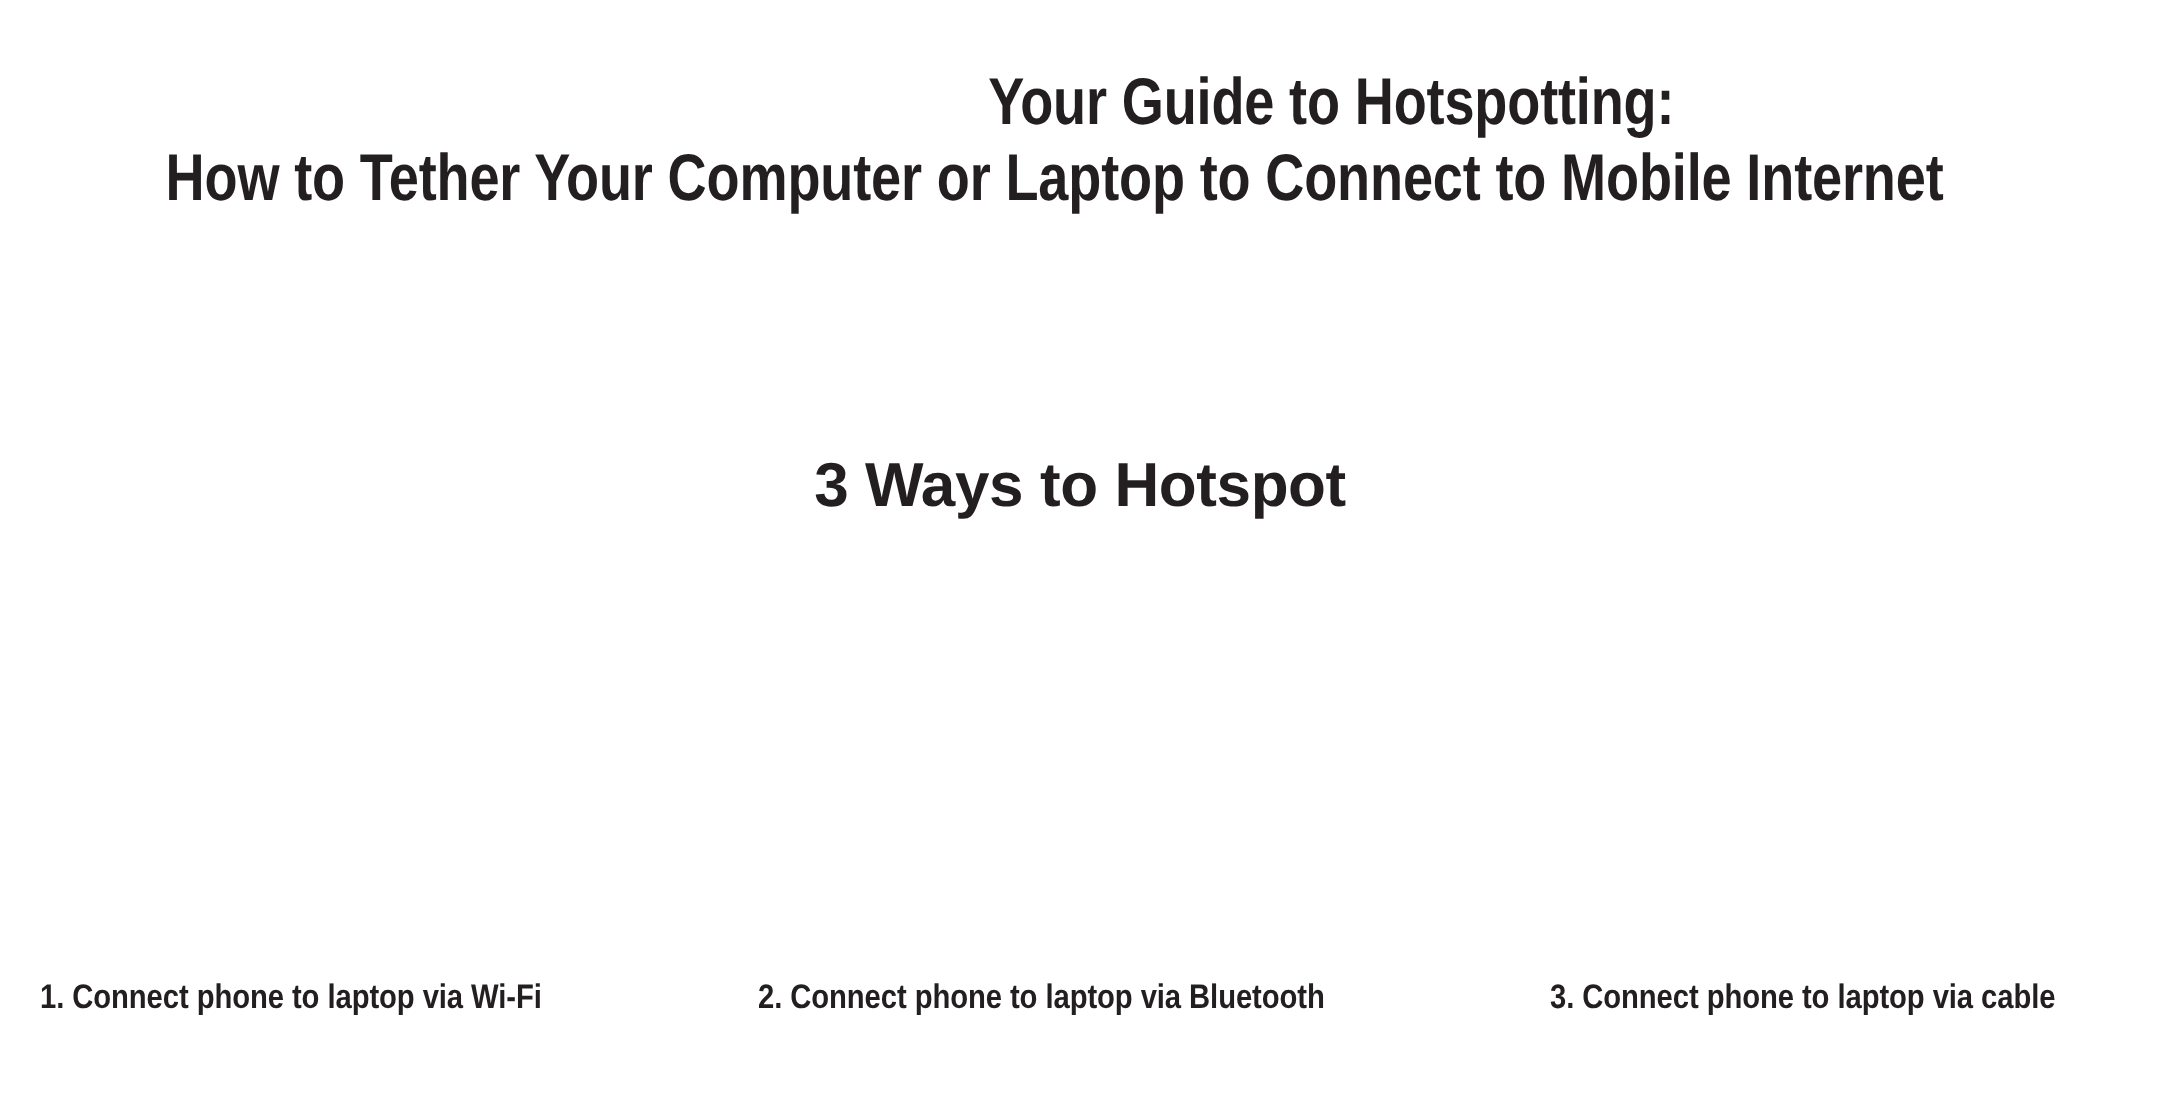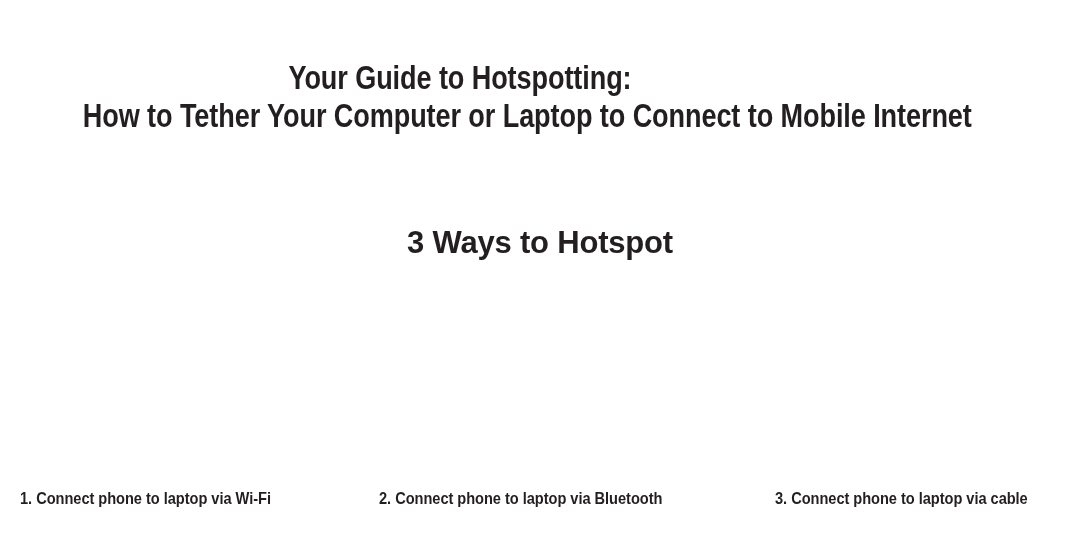--- a/index.html
+++ b/index.html
@@ -17,24 +17,24 @@
   #poster {
     position: relative;
     width: 1080px;
     height: 552px;
     background: #ffffff;
   }
 
   
   .title-block {
     position: absolute;
-    top: 59px;
+    top: 32px;
     left: 0;
     width: 920px;
-    text-align: center;
+    text-align: right;
   }
   .title-line {
     display: block;
     color: #231f20;
     font-family: "Liberation Sans Narrow", "Liberation Sans", sans-serif;
     font-weight: 700;
     font-size: 33px;
     line-height: 38px;
     letter-spacing: -0.1px;
     transform: scaleX(0.82);

